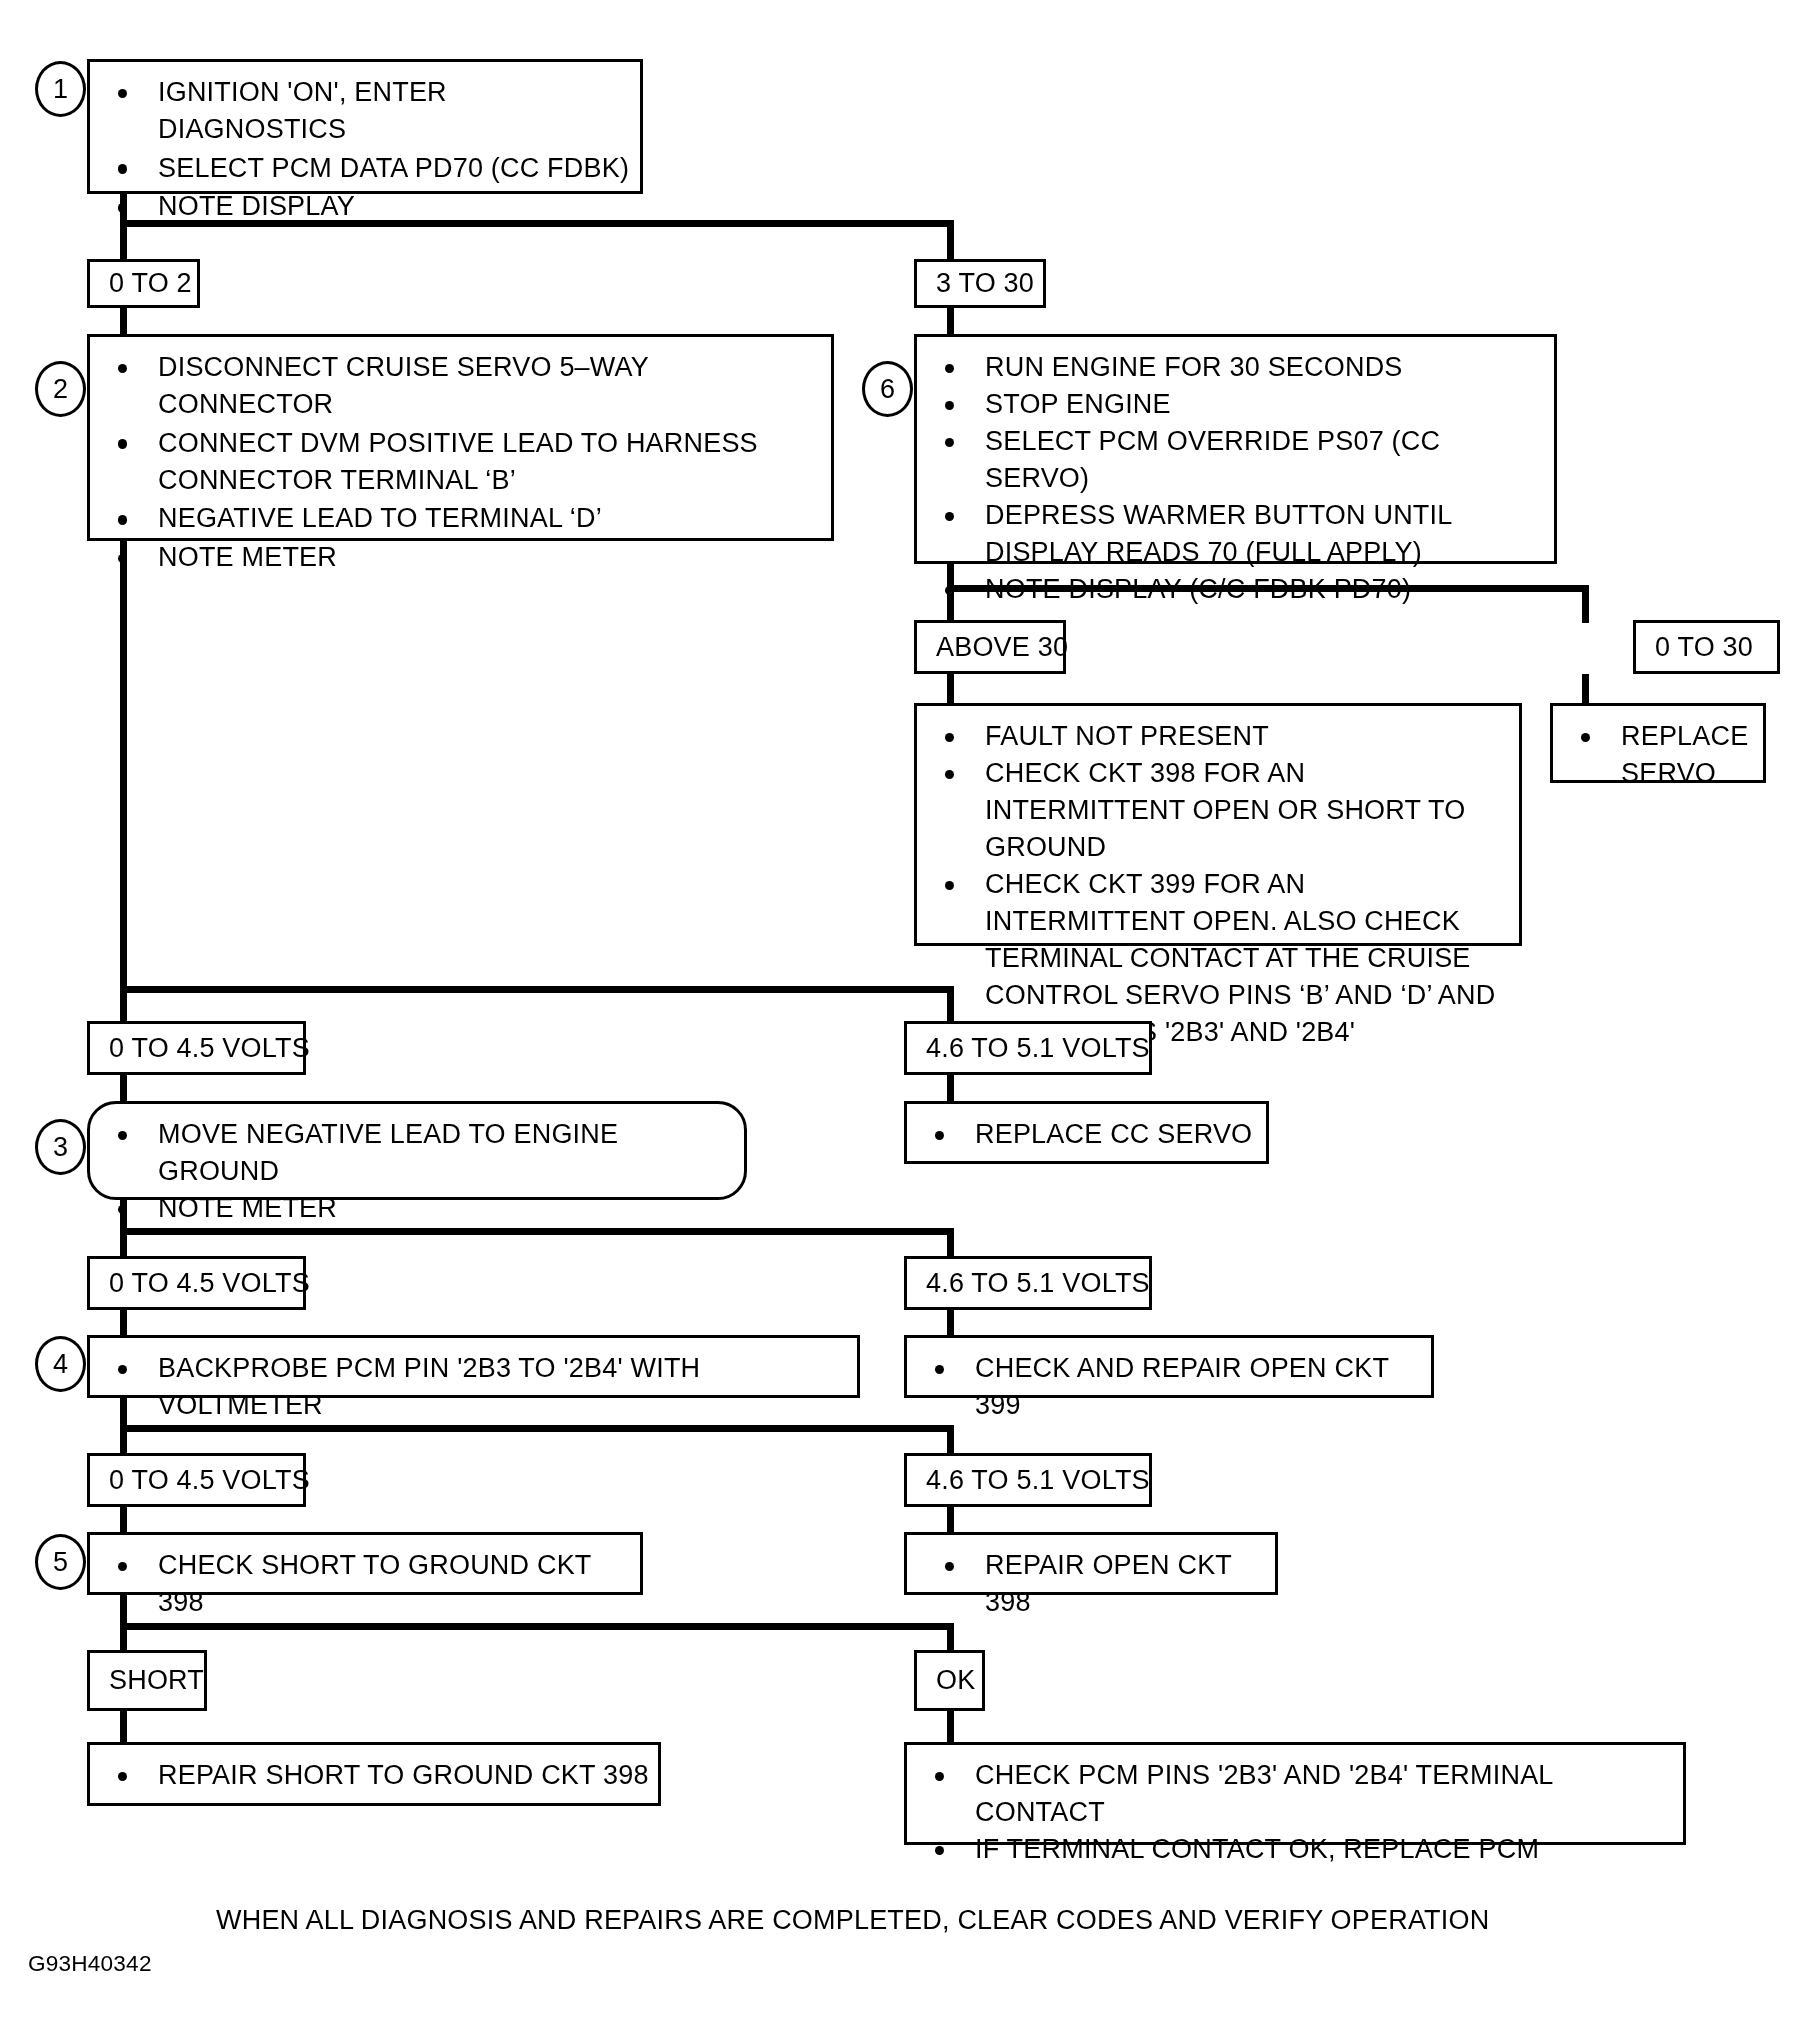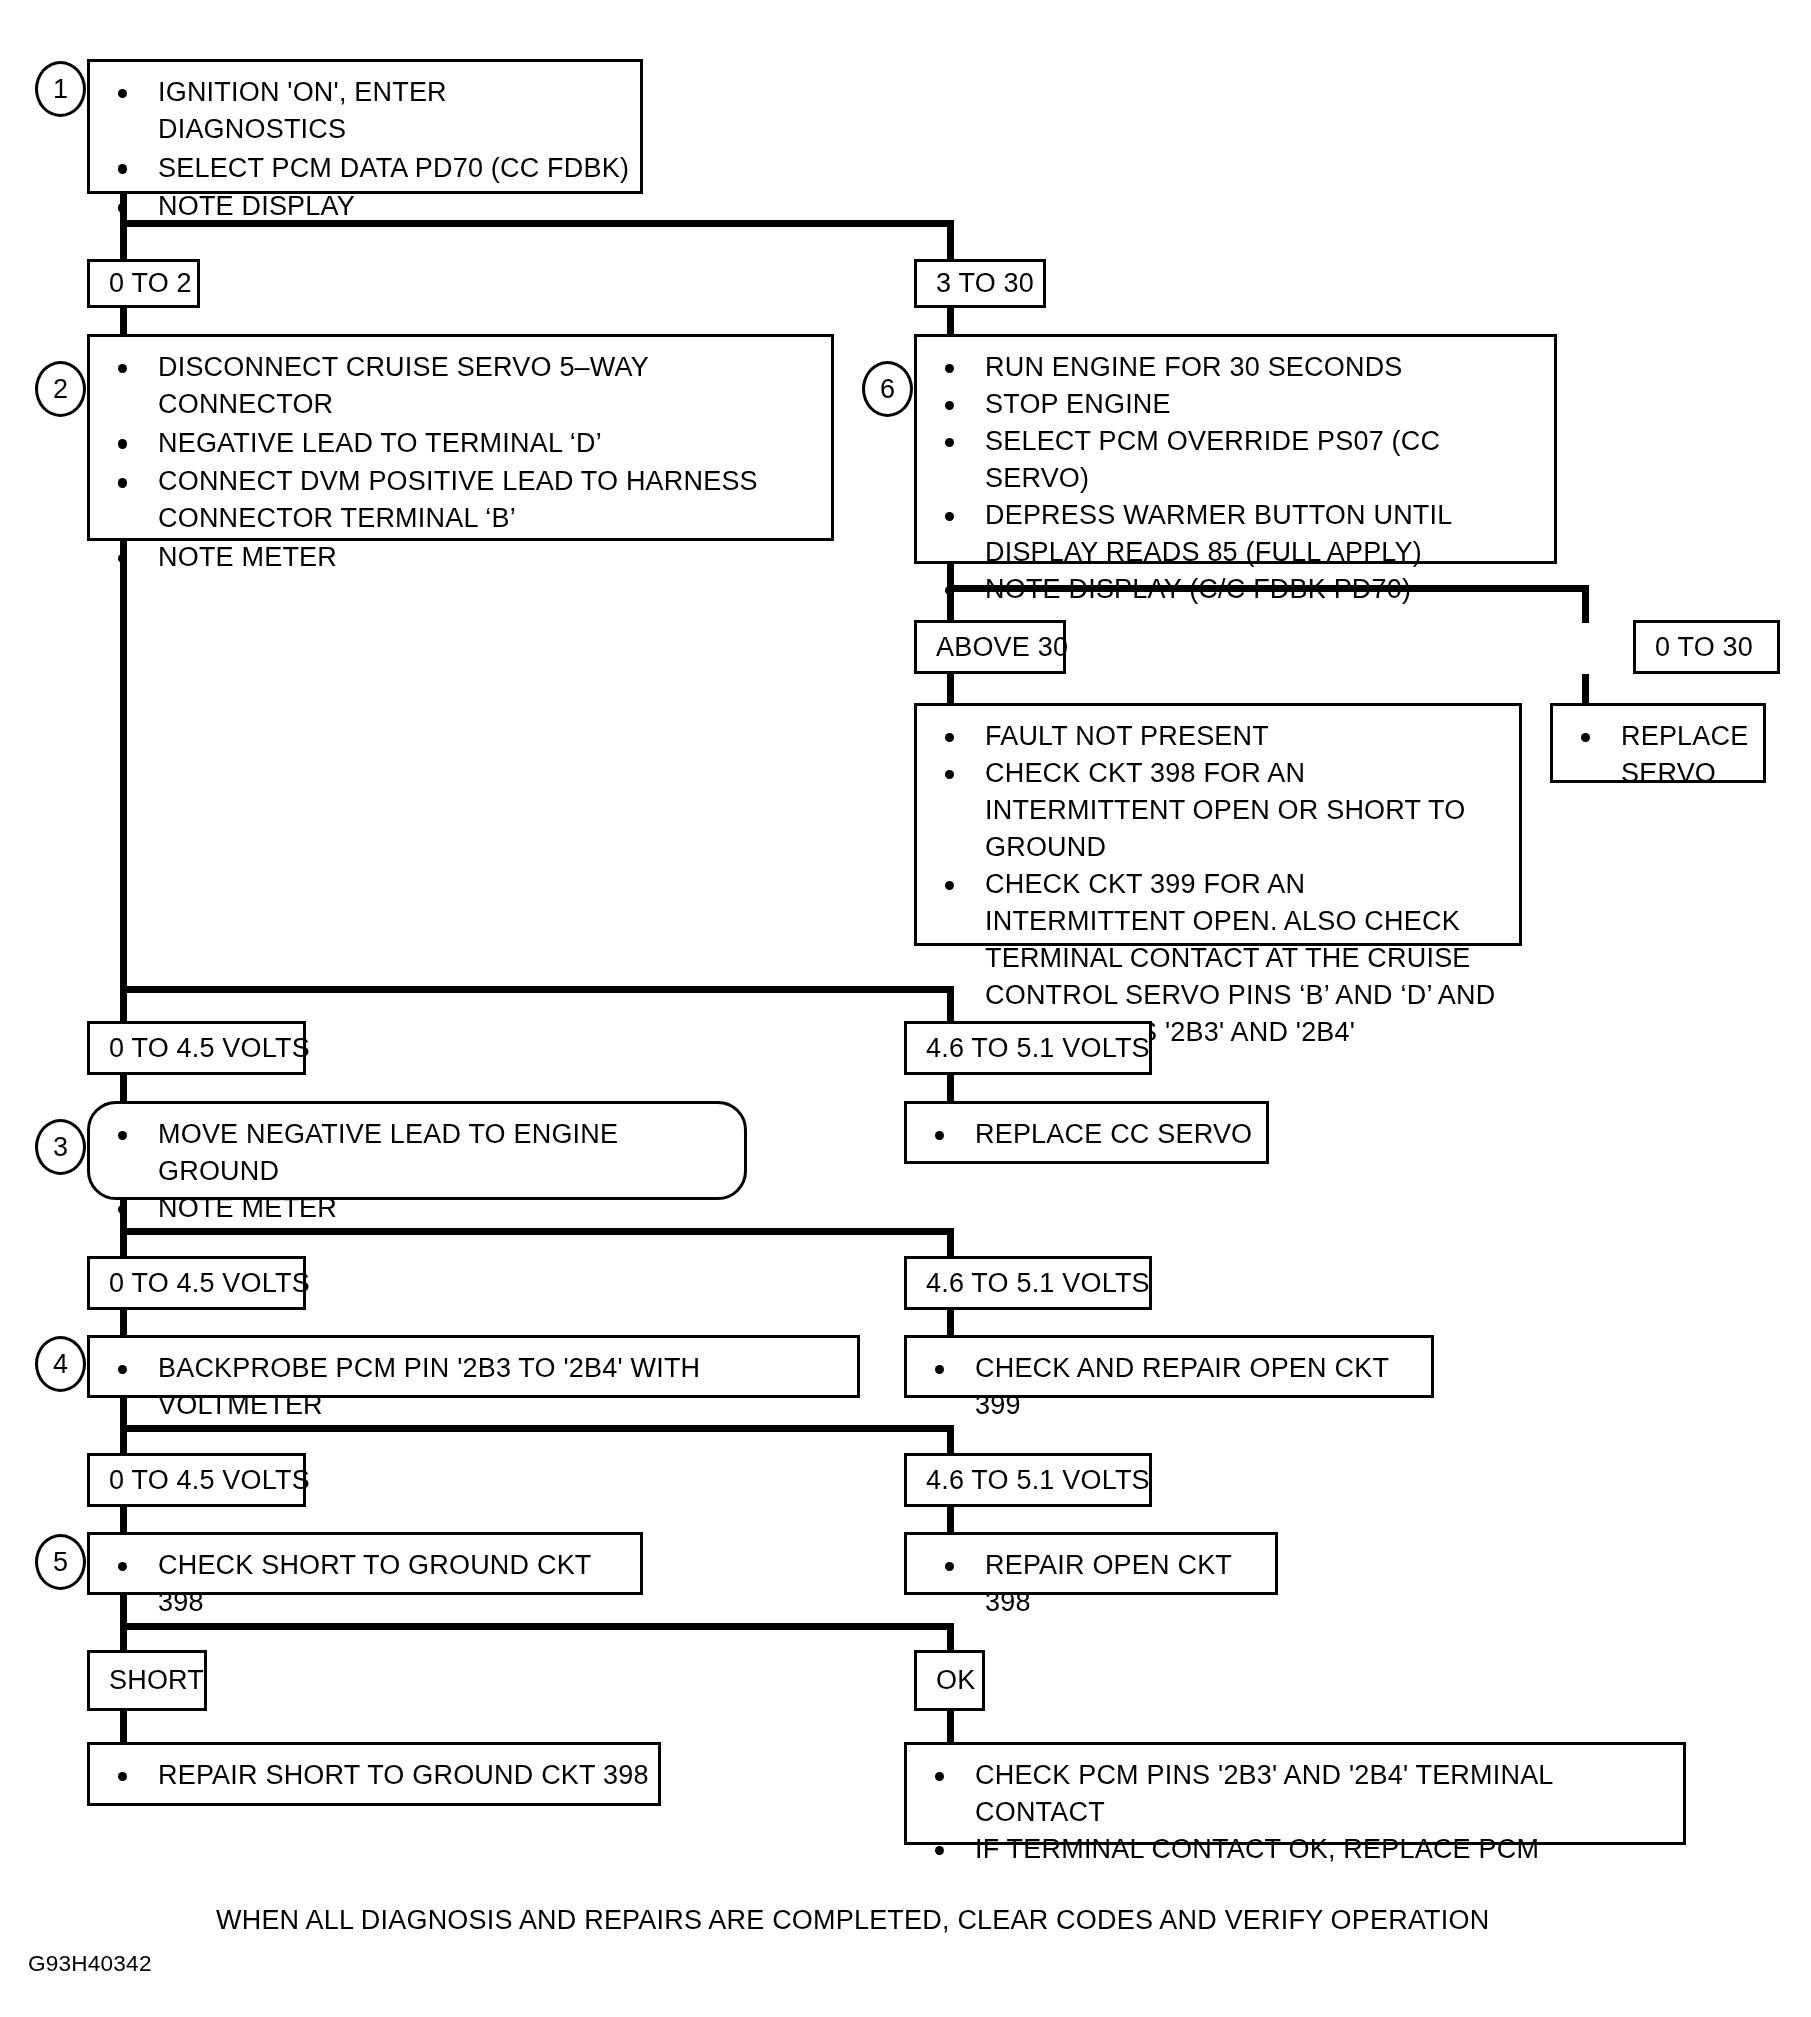--- a/index.html
+++ b/index.html
@@ -135,33 +135,33 @@
   <div class="label-box" style="left:87px; top:259px; width:113px; height:49px;">0 TO 2</div>
   <div class="label-box" style="left:914px; top:259px; width:132px; height:49px;">3 TO 30</div>
 
   <div class="v-line" style="left:120px; top:308px; height:28px;"></div>
   <div class="v-line" style="left:947px; top:308px; height:28px;"></div>
 
   <div class="step-circle" style="left:35px; top:361px;">2</div>
   <div class="box" style="left:87px; top:334px; width:747px; height:207px;">
     <ul class="blist">
       <li>DISCONNECT CRUISE SERVO 5–WAY CONNECTOR</li>
+      <li>CONNECT DVM POSITIVE LEAD TO HARNESS CONNECTOR TERMINAL ‘B’</li>
       <li>NEGATIVE LEAD TO TERMINAL ‘D’</li>
-      <li>CONNECT DVM POSITIVE LEAD TO HARNESS CONNECTOR TERMINAL ‘B’</li>
       <li>NOTE METER</li>
     </ul>
   </div>
 
   <div class="step-circle" style="left:862px; top:361px;">6</div>
   <div class="box" style="left:914px; top:334px; width:643px; height:230px;">
     <ul class="blist tight">
       <li>RUN ENGINE FOR 30 SECONDS</li>
       <li>STOP ENGINE</li>
       <li>SELECT PCM OVERRIDE PS07 (CC SERVO)</li>
-      <li>DEPRESS WARMER BUTTON UNTIL DISPLAY READS 85  (FULL APPLY)</li>
+      <li>DEPRESS WARMER BUTTON UNTIL DISPLAY READS 70  (FULL APPLY)</li>
       <li>NOTE DISPLAY (C/C FDBK PD70)</li>
     </ul>
   </div>
 
   <div class="v-line" style="left:947px; top:564px; height:26px;"></div>
   <div class="h-line" style="left:947px; top:585px; width:641px;"></div>
   <div class="v-line" style="left:947px; top:585px; height:38px;"></div>
   <div class="v-line" style="left:1582px; top:585px; height:38px;"></div>
 
   <div class="label-box" style="left:914px; top:620px; width:152px; height:54px;">ABOVE 30</div>

